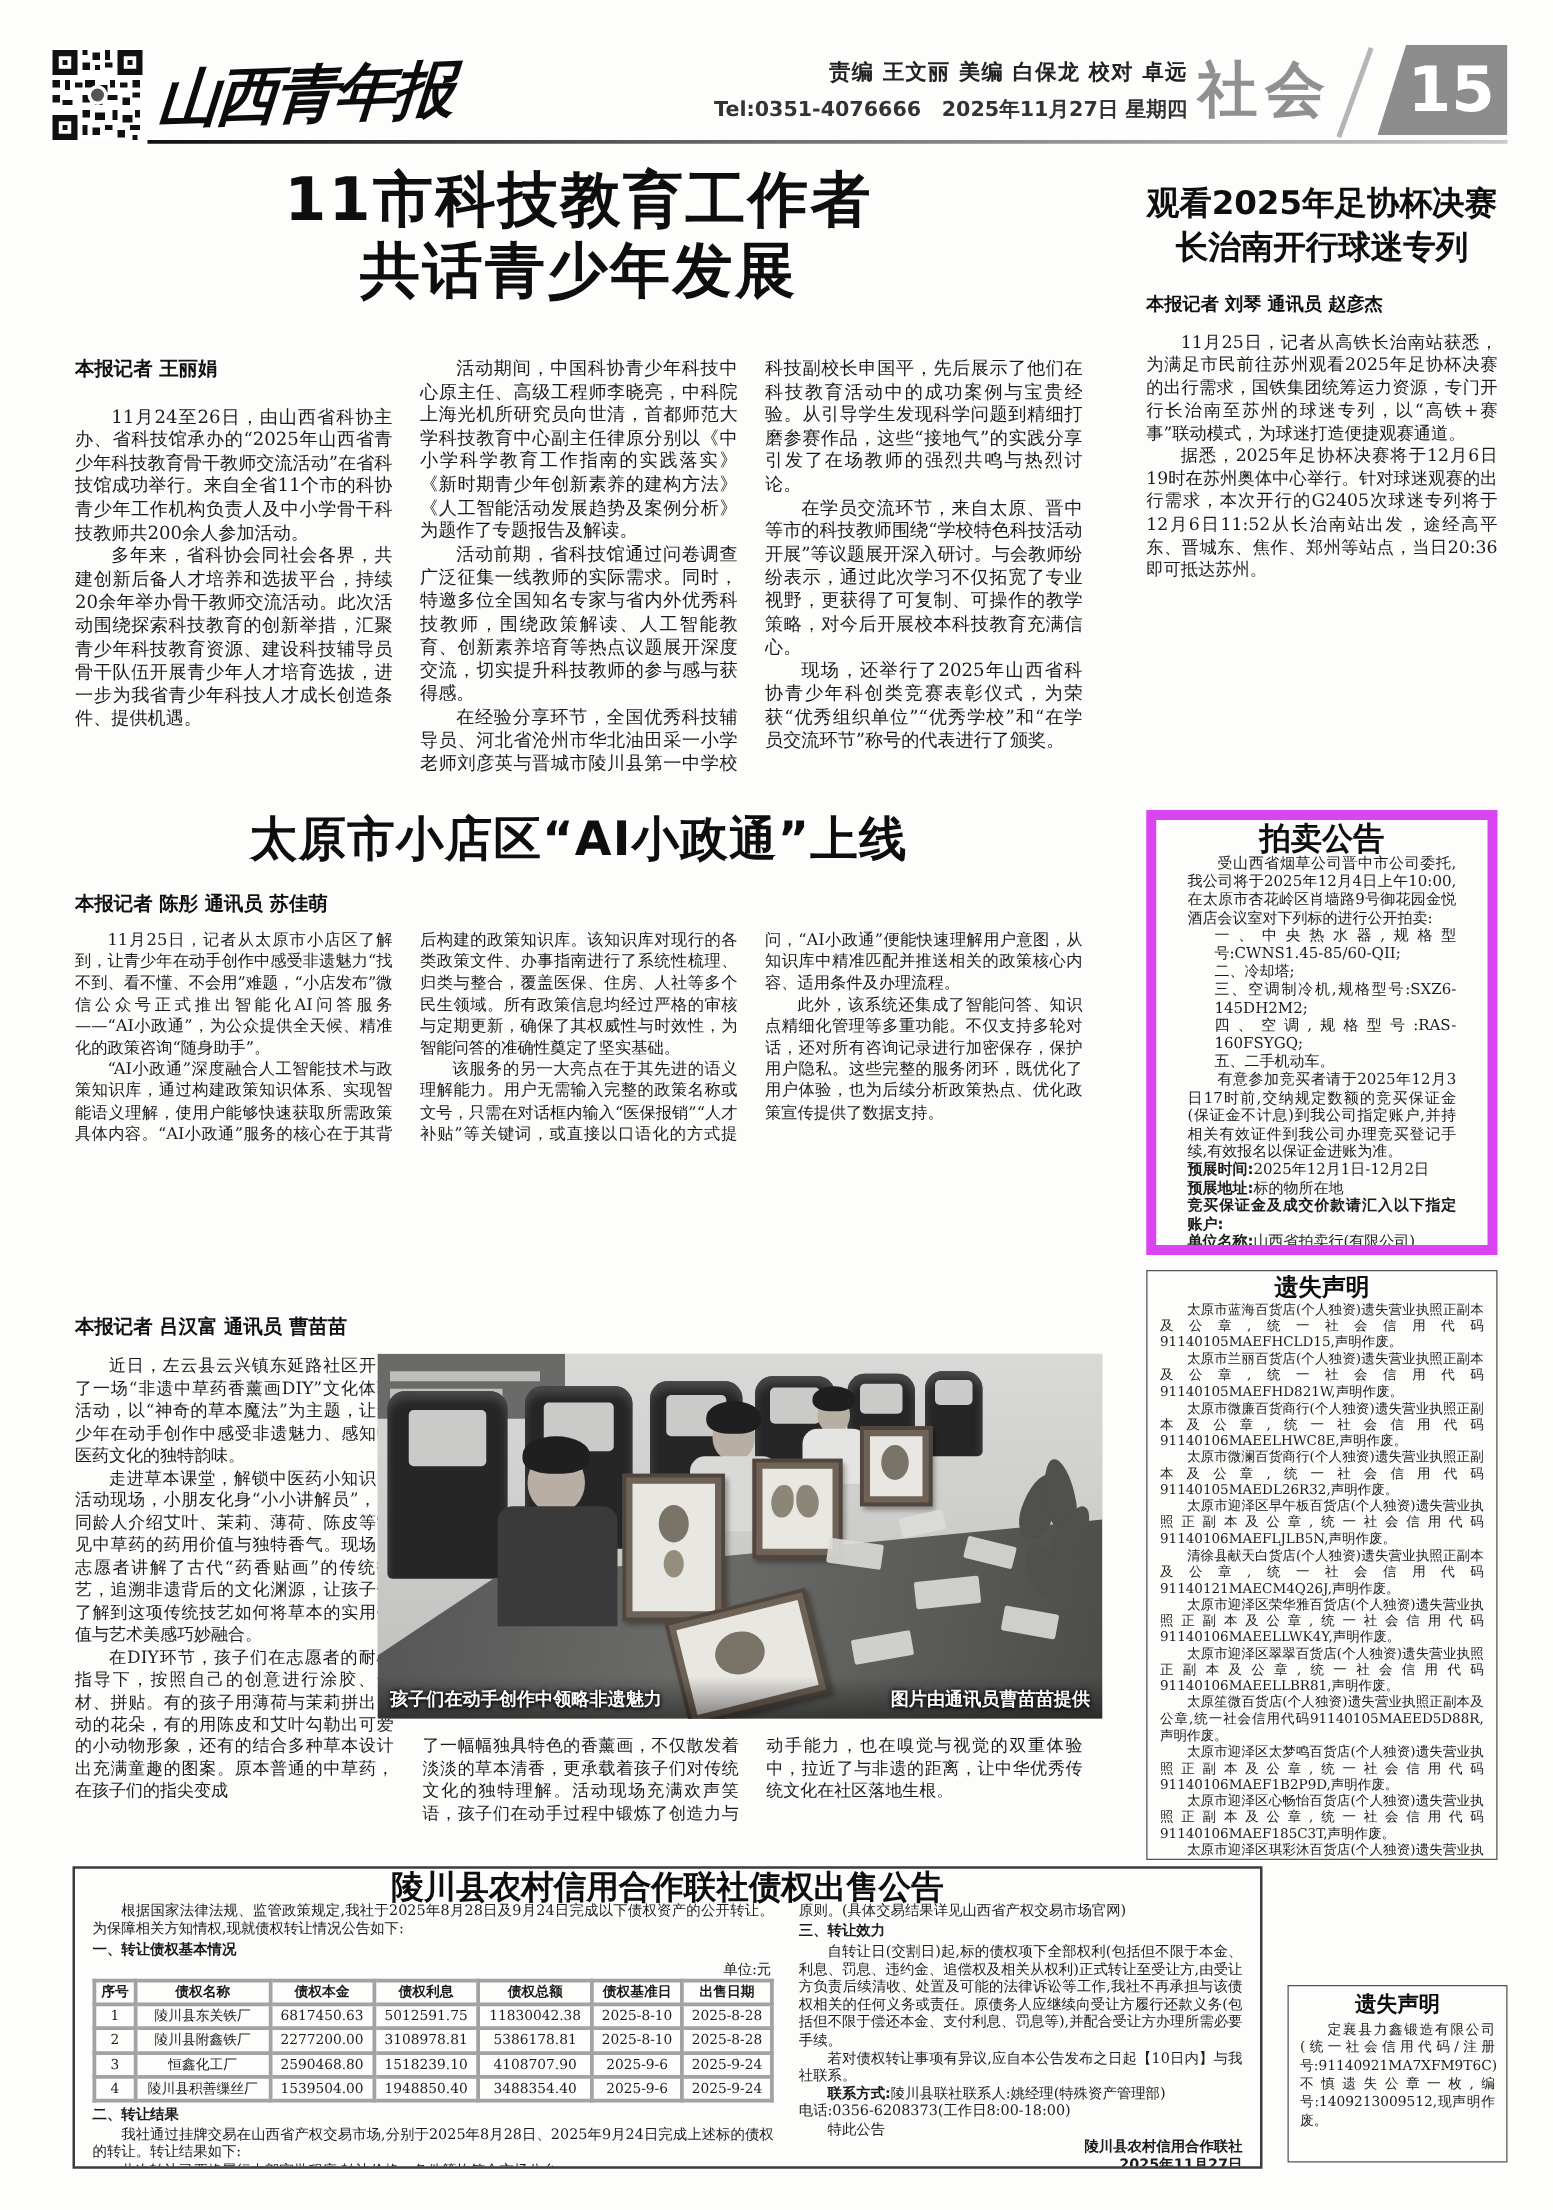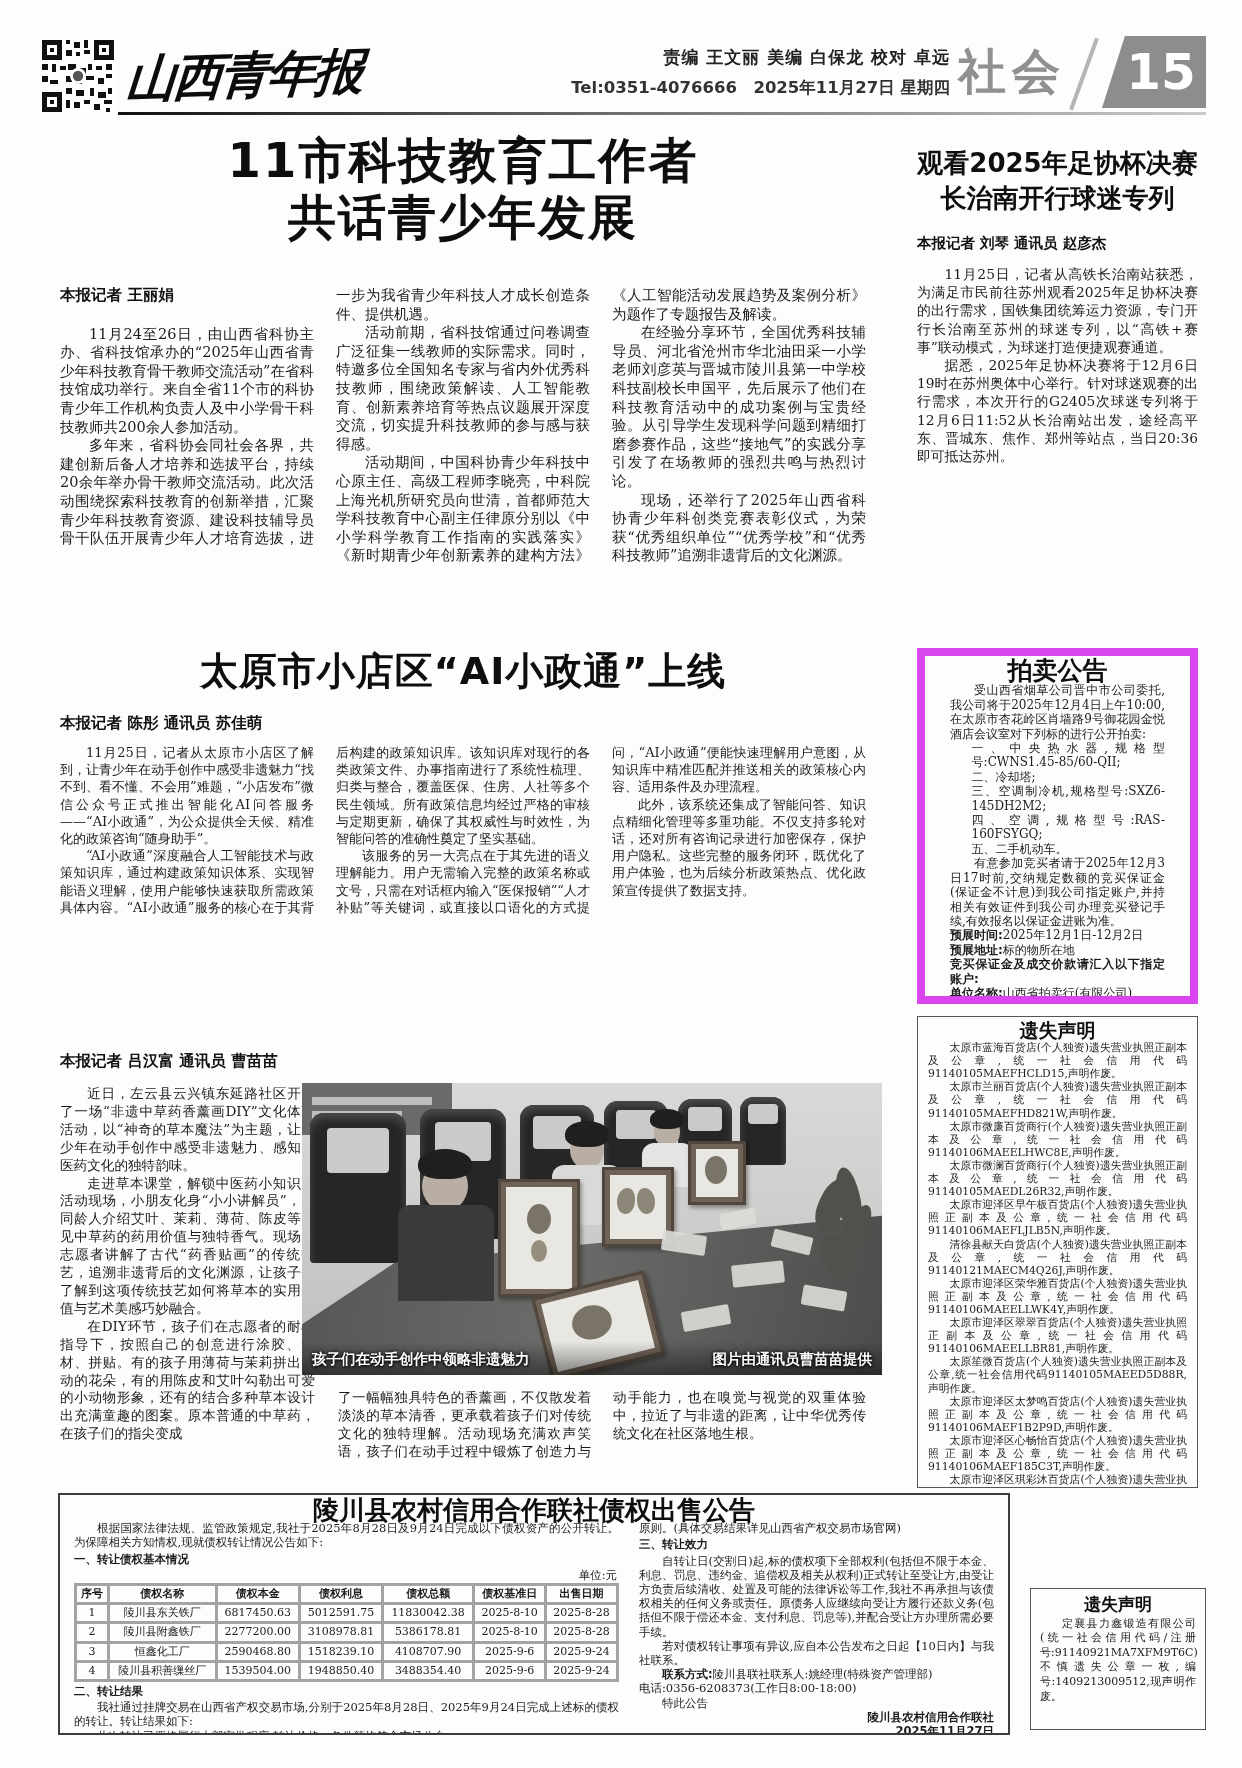--- a/index.html
+++ b/index.html
@@ -207,24 +207,25 @@
   <div class="art1">
     <div class="title hei">
       <div>11市科技教育工作者</div>
       <div>共话青少年发展</div>
     </div>
     <div class="body">
       <div class="byline">本报记者 王丽娟</div>
       <div>
           <p class="para">11月24至26日，由山西省科协主办、省科技馆承办的“2025年山西省青少年科技教育骨干教师交流活动”在省科技馆成功举行。来自全省11个市的科协青少年工作机构负责人及中小学骨干科技教师共200余人参加活动。</p>
           <p class="para">多年来，省科协会同社会各界，共建创新后备人才培养和选拔平台，持续20余年举办骨干教师交流活动。此次活动围绕探索科技教育的创新举措，汇聚青少年科技教育资源、建设科技辅导员骨干队伍开展青少年人才培育选拔，进一步为我省青少年科技人才成长创造条件、提供机遇。</p>
+          <p class="para">活动期间，中国科协青少年科技中心原主任、高级工程师李晓亮，中科院上海光机所研究员向世清，首都师范大学科技教育中心副主任律原分别以《中小学科学教育工作指南的实践落实》《新时期青少年创新素养的建构方法》《人工智能活动发展趋势及案例分析》为题作了专题报告及解读。</p>
           <p class="para">活动前期，省科技馆通过问卷调查广泛征集一线教师的实际需求。同时，特邀多位全国知名专家与省内外优秀科技教师，围绕政策解读、人工智能教育、创新素养培育等热点议题展开深度交流，切实提升科技教师的参与感与获得感。</p>
-          <p class="para">活动期间，中国科协青少年科技中心原主任、高级工程师李晓亮，中科院上海光机所研究员向世清，首都师范大学科技教育中心副主任律原分别以《中小学科学教育工作指南的实践落实》《新时期青少年创新素养的建构方法》《人工智能活动发展趋势及案例分析》为题作了专题报告及解读。</p>
           <p class="para">在经验分享环节，全国优秀科技辅导员、河北省沧州市华北油田采一小学老师刘彦英与晋城市陵川县第一中学校科技副校长申国平，先后展示了他们在科技教育活动中的成功案例与宝贵经验。从引导学生发现科学问题到精细打磨参赛作品，这些“接地气”的实践分享引发了在场教师的强烈共鸣与热烈讨论。</p>
-          <p class="para">现场，还举行了2025年山西省科协青少年科创类竞赛表彰仪式，为荣获“优秀组织单位”“优秀学校”和“优秀科技教师”追溯非遗背后的文化渊源。</p>
+          <p class="para">在学员交流环节，来自太原、晋中等市的科技教师围绕“学校特色科技活动开展”等议题展开深入研讨。与会教师纷纷表示，通过此次学习不仅拓宽了专业视野，更获得了可复制、可操作的教学策略，对今后开展校本科技教育充满信心。</p>
+          <p class="para">现场，还举行了2025年山西省科协青少年科创类竞赛表彰仪式，为荣获“优秀组织单位”“优秀学校”和“在学员交流环节”称号的代表进行了颁奖。</p>
         </div>
     </div>
   </div>
 
   <div class="art2">
     <div class="title hei">
       <div>观看2025年足协杯决赛</div>
       <div>长治南开行球迷专列</div>
     </div>
     <div class="byline">本报记者 刘琴 通讯员 赵彦杰</div>

